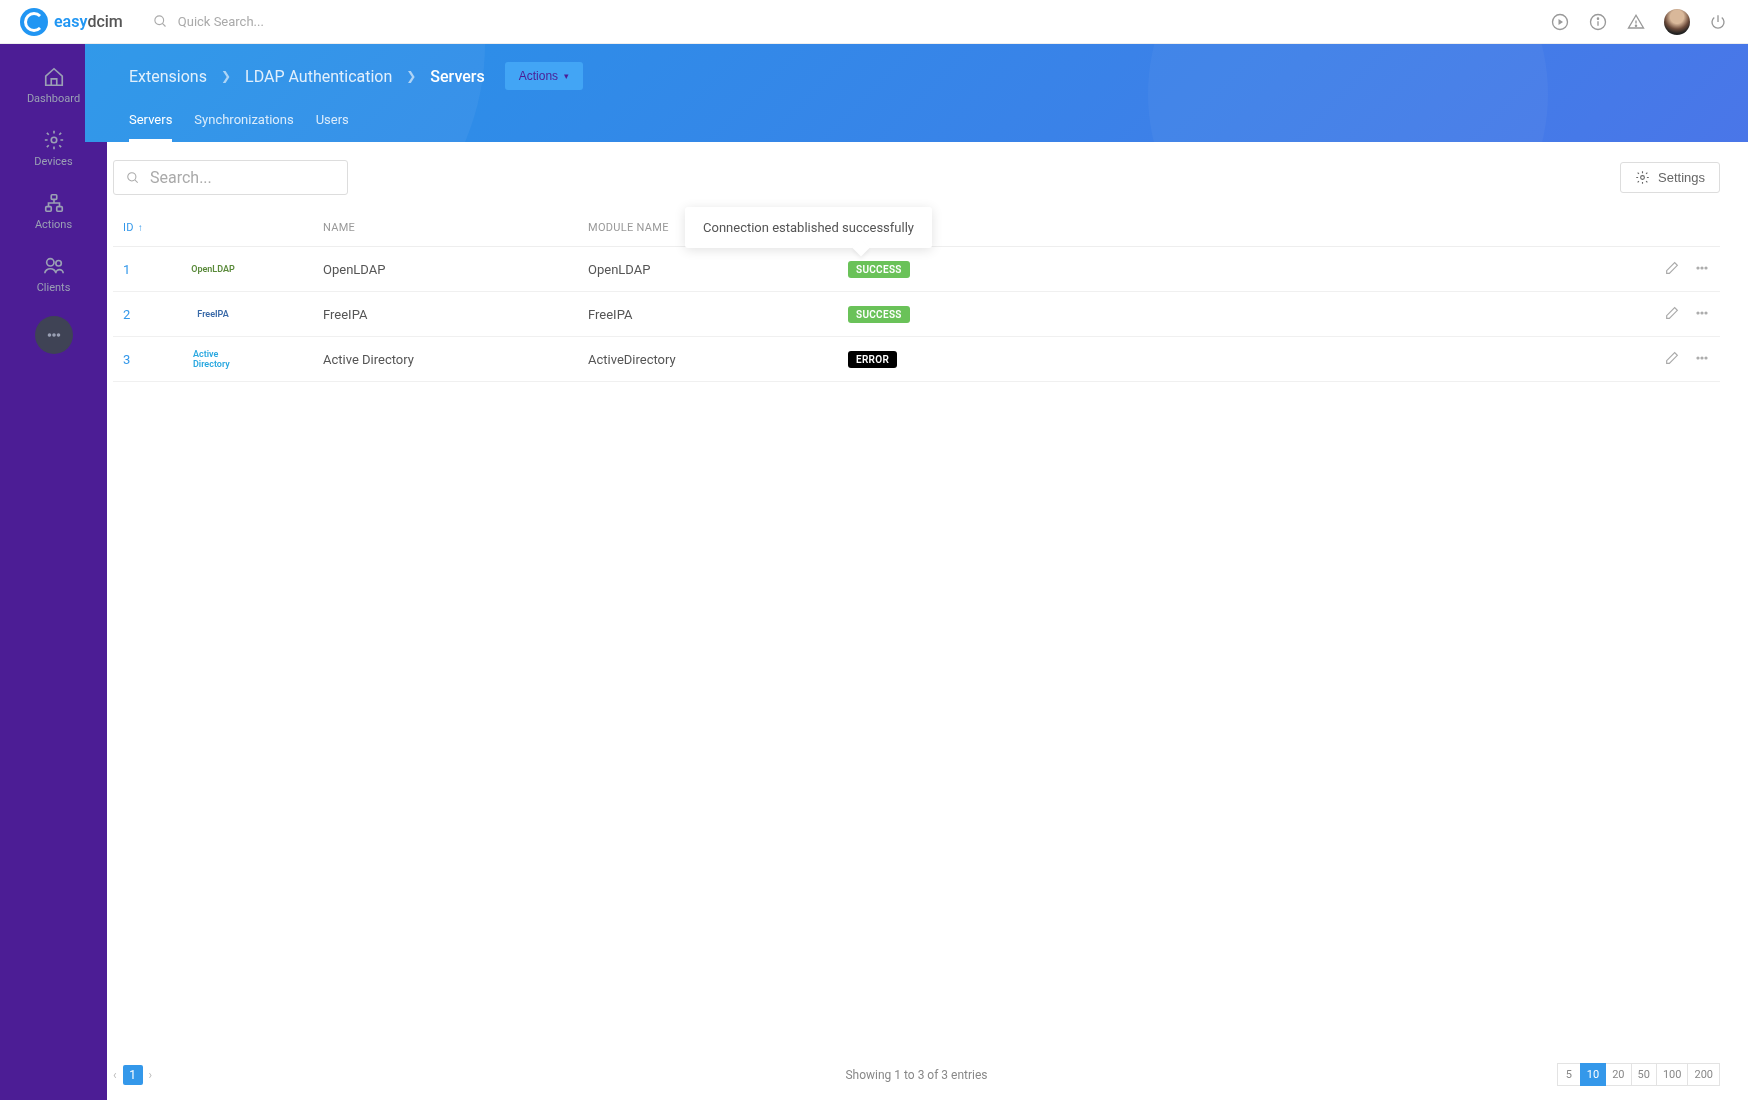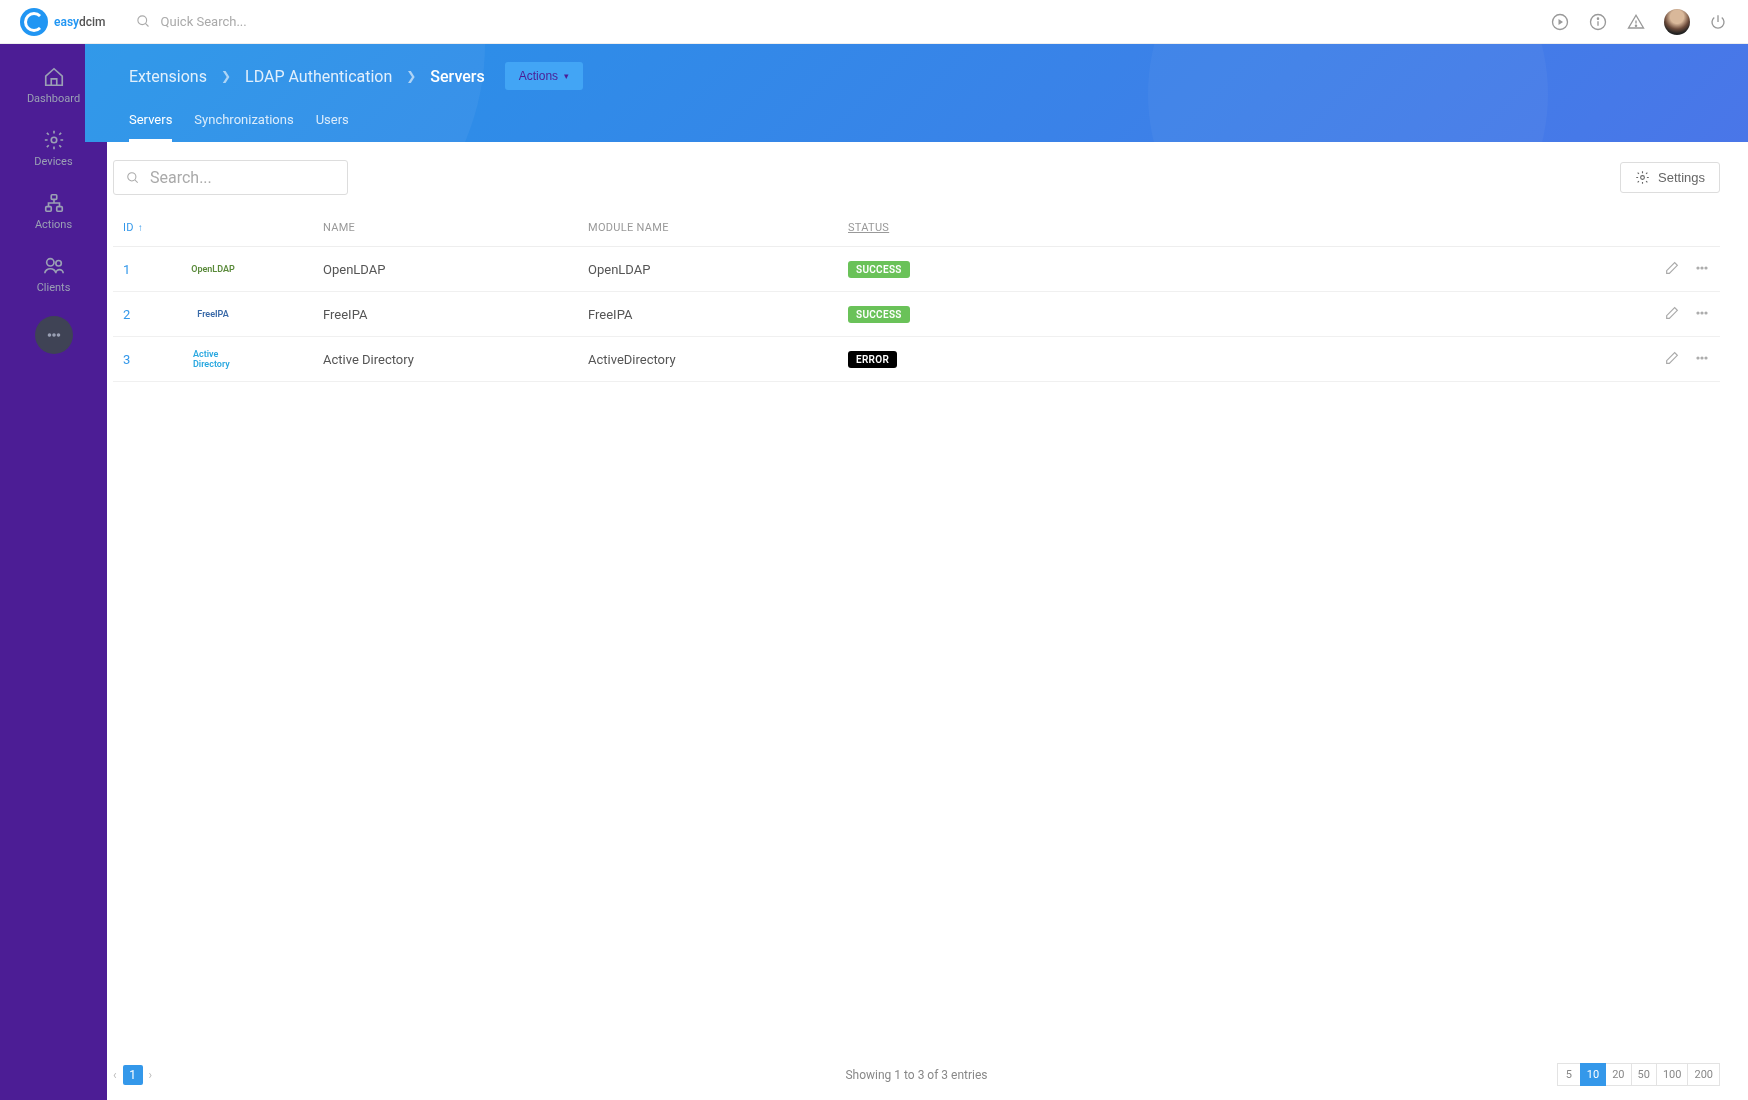--- a/index.html
+++ b/index.html
@@ -3,21 +3,21 @@
 <meta charset="utf-8">
 <style>
 * { margin: 0; padding: 0; box-sizing: border-box; }
 body { font-family: -apple-system, BlinkMacSystemFont, 'Segoe UI', Roboto, sans-serif; background: #fff; color: #333; overflow: hidden; }
 
 
 .topbar { height: 44px; display: flex; align-items: center; padding: 0 20px; border-bottom: 1px solid #eee; background: #fff; }
 .logo { display: flex; align-items: center; gap: 6px; margin-right: 30px; }
 .logo-mark { width: 28px; height: 28px; border-radius: 50%; background: #2196f3; display: flex; align-items: center; justify-content: center; color: #fff; font-weight: 900; font-size: 18px; position: relative; }
 .logo-mark::after { content: ''; width: 14px; height: 14px; border: 3px solid #fff; border-radius: 50%; border-right-color: transparent; position: absolute; }
-.logo-text { font-size: 12px; font-weight: 500; color: #555; }
+.logo-text { font-size: 16px; font-weight: 500; color: #555; }
 .logo-text .highlight { color: #2196f3; font-weight: 600; }
 .quick-search { display: flex; align-items: center; gap: 10px; color: #aaa; font-size: 13px; cursor: text; }
 .topbar-right { margin-left: auto; display: flex; align-items: center; gap: 18px; color: #999; }
 .topbar-right .icon { cursor: pointer; width: 20px; height: 20px; display: flex; align-items: center; justify-content: center; }
 .avatar { width: 26px; height: 26px; border-radius: 50%; background: radial-gradient(circle at 50% 30%, #d9b89a 30%, #6b4a3a 55%, #222 75%); }
 
 
 .sidebar { position: absolute; left: 0; top: 44px; bottom: 0; width: 107px; background: #4c1d95; display: flex; flex-direction: column; align-items: center; padding-top: 10px; }
 .sidebar-item { width: 100%; display: flex; flex-direction: column; align-items: center; gap: 4px; padding: 12px 0; color: #9aa0b4; cursor: pointer; font-size: 11px; }
 .sidebar-item svg { width: 22px; height: 22px; }
@@ -193,20 +193,23 @@
     <button class="settings-btn">
       <svg width="15" height="15" viewBox="0 0 24 24">
           <circle cx="12" cy="12" r="3"></circle>
           <path d="M12 2v3M12 19v3M4.2 4.2l2.1 2.1M17.7 17.7l2.1 2.1M2 12h3M19 12h3M4.2 19.8l2.1-2.1M17.7 6.3l2.1-2.1"></path>
         </svg>
       <span>Settings</span>
     </button>
   </div>
 
   <div class="table-wrap">
+    <div class="tooltip">
+      <span>Connection established successfully</span>
+    </div>
     <div class="table-header">
       <div class="col-id">
           <span>ID</span>
           <span style="font-size:10px;">↑</span>
         </div>
       <div class="col-logo"></div>
       <div class="col-name">NAME</div>
       <div class="col-module">MODULE NAME</div>
       <div class="col-status">STATUS</div>
     </div>

